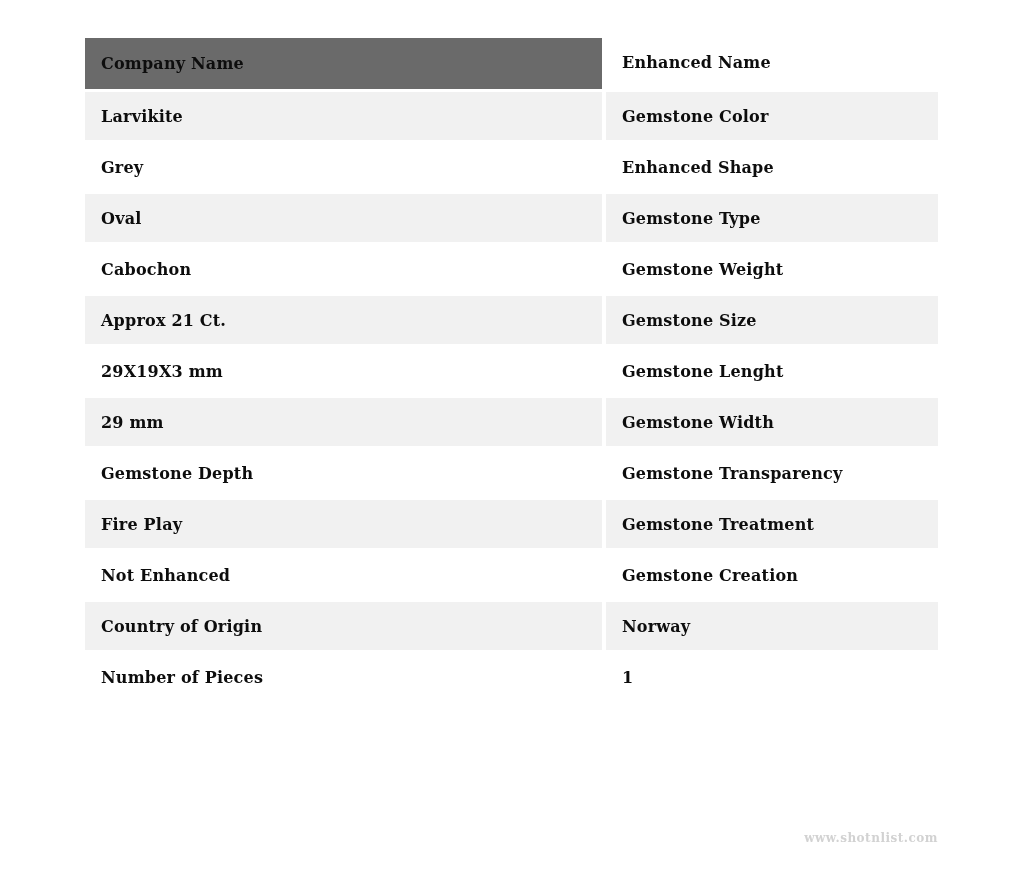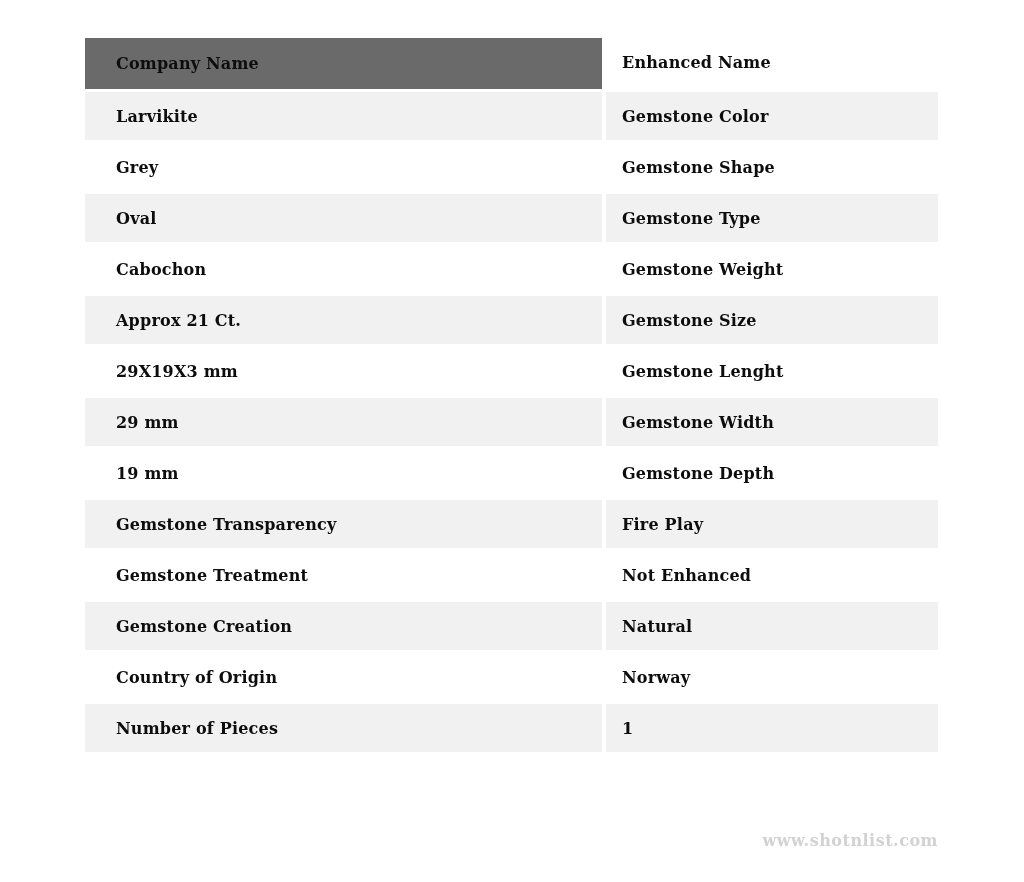--- a/index.html
+++ b/index.html
@@ -29,21 +29,21 @@
     width: 853px;
     display: grid;
     grid-template-columns: 517px 332px;
     column-gap: 4px;
     row-gap: 3px;
   }
   .cell {
     height: 48px;
     display: flex;
     align-items: center;
-    padding-left: 31px;
+    padding-left: 16px;
     font-size: 16px;
     font-weight: bold;
     color: var(--text);
     background: var(--row-bg);
     letter-spacing: 0.2px;
     white-space: nowrap;
   }
   .cell:nth-child(even) { padding-left: 16px; }
   .cell.head {
     height: 51px;
@@ -54,66 +54,64 @@
   .spec-table > .cell:nth-child(4n+4) {
     background: var(--row-alt-bg);
   }
   .spec-table > .cell.head { background: var(--header-bg); }
   .watermark {
     position: absolute;
     left: 85px;
     top: 831px;
     width: 853px;
     text-align: right;
-    font-size: 16px;
+    font-size: 12px;
     font-weight: bold;
     color: var(--watermark);
     letter-spacing: 0.5px;
   }
 </style>
 </head>
 <body>
 
 <div class="spec-table">
   <div class="cell head">Company Name</div>
 
   <div class="cell">Enhanced Name</div>
   <div class="cell">Larvikite</div>
 
   <div class="cell">Gemstone Color</div>
   <div class="cell">Grey</div>
 
-  <div class="cell">Gemstone Shape</div>
+  <div class="cell">Enhanced Shape</div>
   <div class="cell">Oval</div>
 
   <div class="cell">Gemstone Type</div>
   <div class="cell">Cabochon</div>
 
   <div class="cell">Gemstone Weight</div>
   <div class="cell">Approx 21 Ct.</div>
 
   <div class="cell">Gemstone Size</div>
   <div class="cell">29X19X3 mm</div>
 
   <div class="cell">Gemstone Lenght</div>
   <div class="cell">29 mm</div>
 
   <div class="cell">Gemstone Width</div>
-  <div class="cell">19 mm</div>
 
   <div class="cell">Gemstone Depth</div>
 
   <div class="cell">Gemstone Transparency</div>
   <div class="cell">Fire Play</div>
 
   <div class="cell">Gemstone Treatment</div>
   <div class="cell">Not Enhanced</div>
 
   <div class="cell">Gemstone Creation</div>
-  <div class="cell">Natural</div>
 
   <div class="cell">Country of Origin</div>
   <div class="cell">Norway</div>
 
   <div class="cell">Number of Pieces</div>
   <div class="cell">1</div>
 </div>
 
 <div class="watermark">www.shotnlist.com</div>
 

